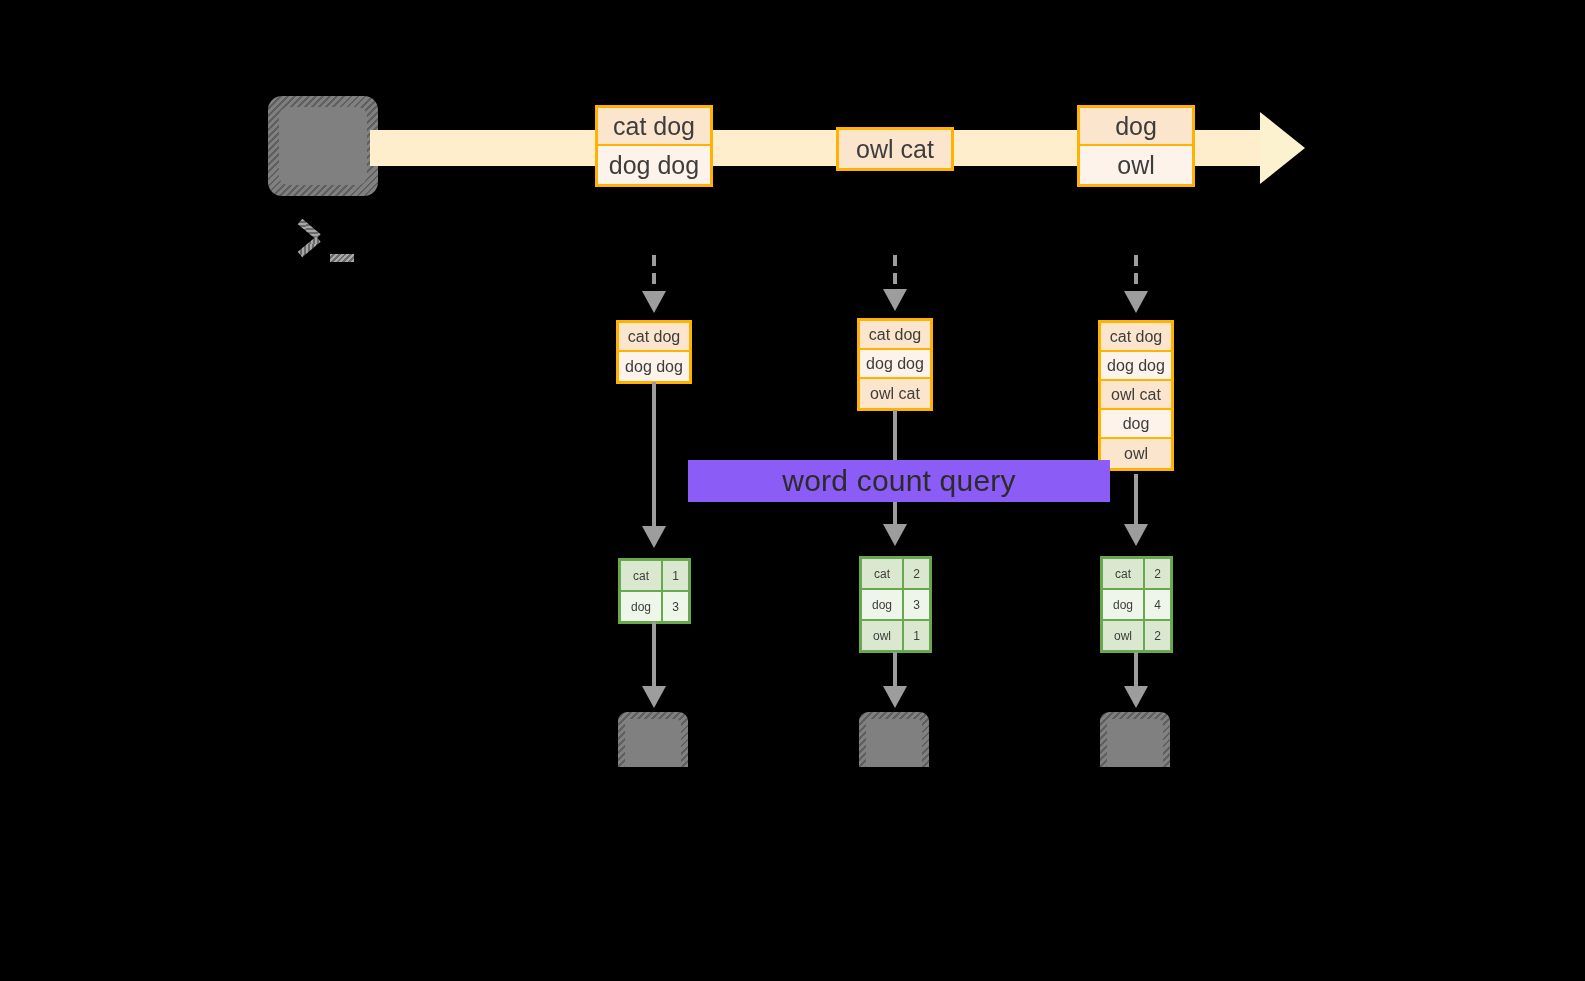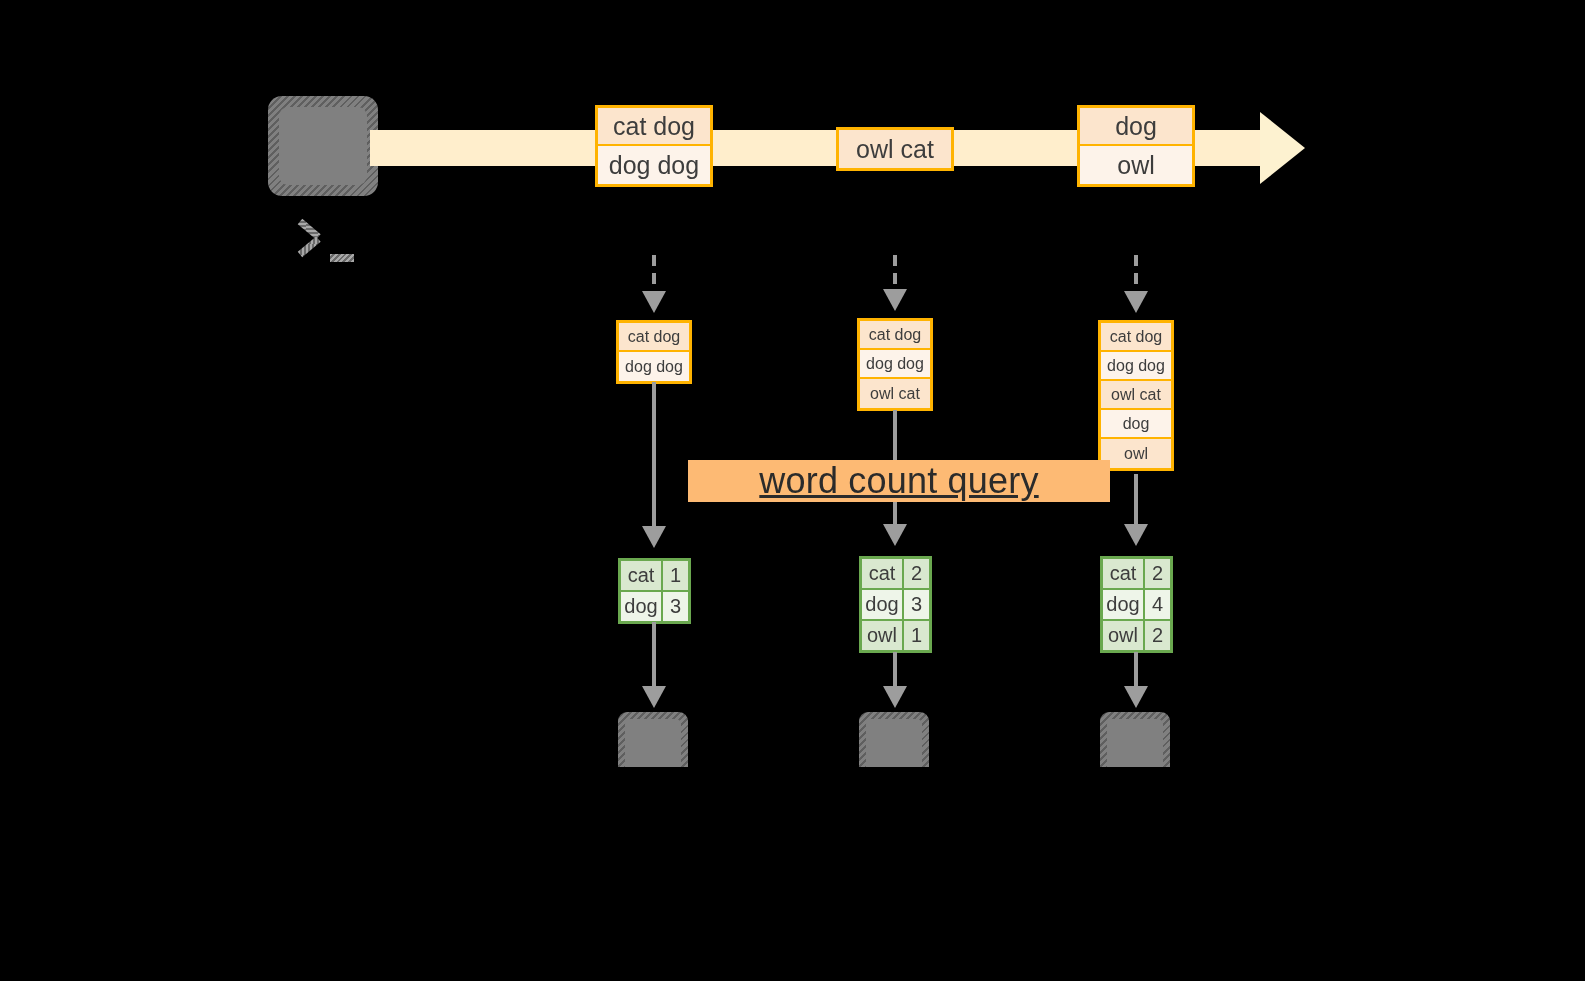--- a/index.html
+++ b/index.html
@@ -105,21 +105,21 @@
     display: flex;
     height: 29px;
     border-bottom: 2px solid #6aa84f;
   }
   .res-row:last-child { border-bottom: none; }
   .res-key, .res-val {
     box-sizing: border-box;
     display: flex;
     align-items: center;
     justify-content: center;
-    font-size: 20px;
+    font-size: 12px;
     color: #3d3d3d;
   }
   .res-key {
     width: 42px;
     border-right: 2px solid #6aa84f;
   }
   .res-val { width: 25px; }
   .res-row.shade .res-key { background: #d9e8cf; }
   .res-row.shade .res-val { background: #d9e8cf; }
   .res-row.light .res-key { background: #eef5e9; }
@@ -141,28 +141,27 @@
     position: absolute;
     width: 0; height: 0;
     border-left: 12px solid transparent;
     border-right: 12px solid transparent;
     border-top: 22px solid #9d9d9d;
   }
 
   
   .query-label {
     position: absolute;
-    background: #fdba74;
+    background: #8b5cf6;
     display: flex;
     align-items: center;
     justify-content: center;
     color: #2b2b2b;
-    font-size: 36px;
+    font-size: 30px;
     letter-spacing: 0.2px;
-    text-decoration: underline;
   }
 </style>
 </head>
 <body>
 
 <div id="canvas">
 
   <div class="terminal" style="left:268px; top:96px; width:110px; height:100px;">
     <div class="inner"></div>
     <div class="prompt">

